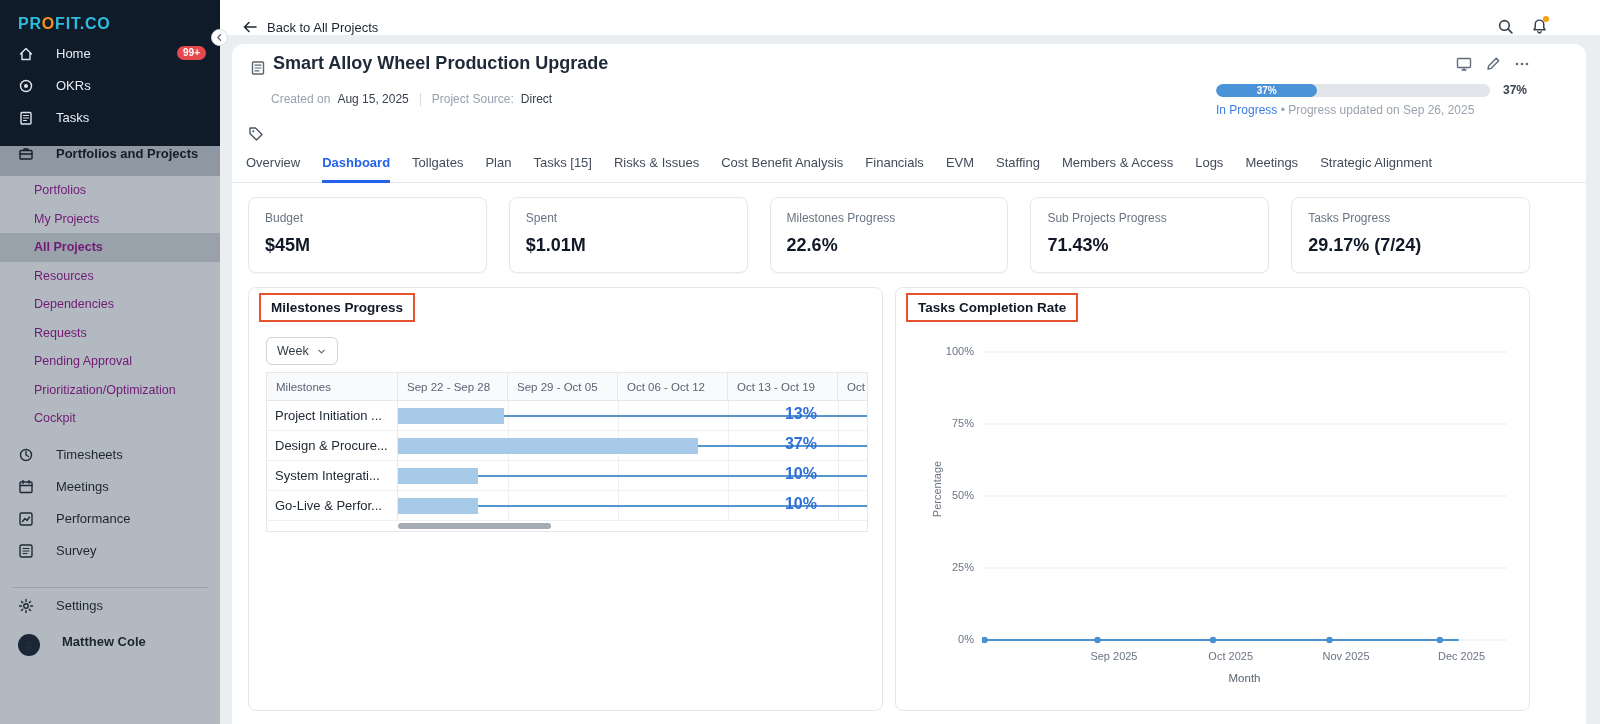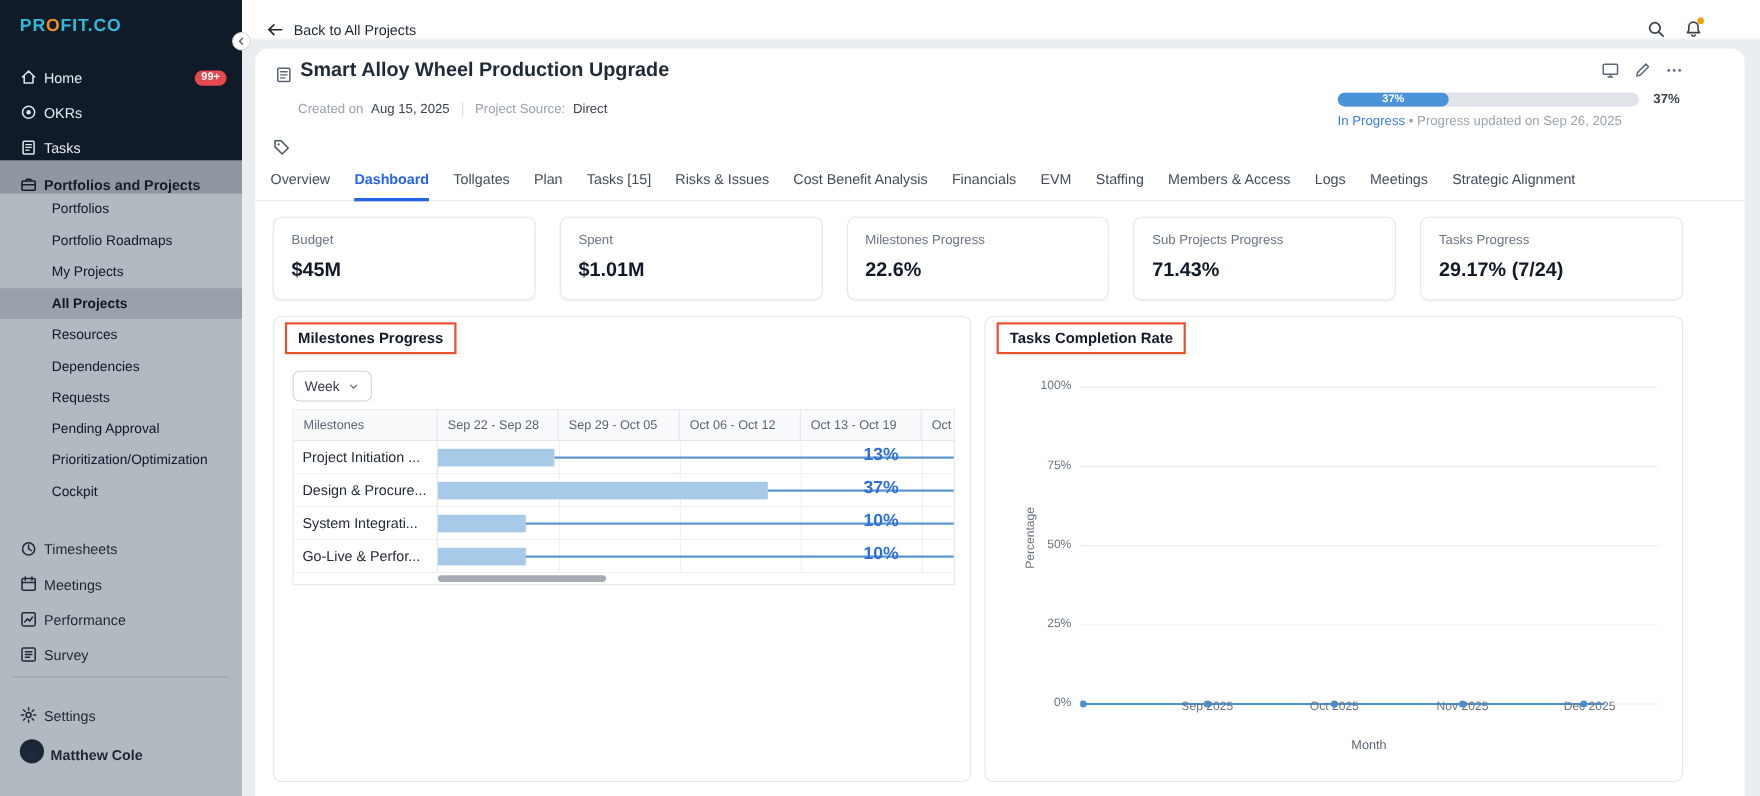--- a/index.html
+++ b/index.html
@@ -5,28 +5,28 @@
   *{box-sizing:border-box;margin:0;padding:0}
   html,body{width:1600px;height:724px;overflow:hidden;background:#ebeef1;
     font-family:"Liberation Sans",sans-serif}
   .app{display:flex;width:1600px;height:724px}
 
   
   .sidebar{width:220px;flex:0 0 220px;height:724px;background:#b3b9c0;display:flex;flex-direction:column;overflow:hidden}
   .sb-dark{background:#101b29;color:#e9edf2;padding-bottom:4px}
   .logo{padding:15px 18px 13px;font-size:16px;font-weight:bold;letter-spacing:.8px}
   .lg-c{color:#2ebcdc}.lg-o{color:#f5901f}
-  .sb-item{display:flex;align-items:flex-end;gap:6px;height:32px;padding:0 14px 0 18px;font-size:13px;cursor:pointer;white-space:nowrap}
+  .sb-item{display:flex;align-items:flex-start;gap:22px;height:32px;padding:0 14px 0 18px;font-size:13px;cursor:pointer;white-space:nowrap}
   .dark-item{color:#e9edf2}
   .dark-item .icon{color:#dfe5ec}
   .badge{margin-left:auto;background:#e5484d;color:#fff;font-size:10px;font-weight:bold;padding:2px 6px;border-radius:9px;line-height:1}
   .sb-gray{flex:1;display:flex;flex-direction:column;color:#1c2631}
   .sb-portfolios{background:#8f98a2;height:30px;font-weight:600;color:#141d28}
   .sb-portfolios .icon{color:#141d28}
-  .sub-item{height:28.5px;display:flex;align-items:center;padding-left:47px;font-size:12.5px;color:#0f172a;cursor:pointer;white-space:nowrap}
+  .sub-item{height:28.5px;display:flex;align-items:center;padding-left:34px;font-size:12.5px;color:#701a75;cursor:pointer;white-space:nowrap}
   .sub-item.selected{background:#99a1ab;font-weight:600}
   #nav-secondary{margin-top:14px}
   .gray-item{color:#1c2631}
   .gray-item .icon{color:#212b38}
   .sb-divider{height:1px;background:#9aa1a9;margin:12px 12px 10px}
   .sb-user{margin-top:4px;font-weight:600}
   .avatar{width:22px;height:22px;border-radius:50%;background:#1b2736;color:#e8ecf1;display:flex;align-items:center;justify-content:center;flex:0 0 22px}
   .avatar .icon{width:12px;height:12px}
 
   
@@ -95,21 +95,21 @@
   .mbar{position:absolute;left:0;top:7px;height:16px;background:#a7cae8}
   .mline{position:absolute;top:14px;height:2px;right:0;background:#5795cd}
   .mpct{position:absolute;right:50px;top:0;font-size:16px;font-weight:600;color:#2e6fd8;line-height:26px}
   .mscroll{position:relative;height:10px;background:#fff}
   .mthumb{position:absolute;left:131px;top:2px;width:153px;height:6px;border-radius:3px;background:#a6acb4;cursor:grab}
 
   
   .ylabel{position:absolute;left:6px;top:195px;transform:rotate(-90deg);transform-origin:center;font-size:11px;color:#6a7483;width:70px;text-align:center}
   .ytick{position:absolute;width:44px;text-align:right;font-size:11px;color:#6a7483}
   #linechart{position:absolute;left:86px;top:60px;width:525px;height:296px}
-  .xtick{position:absolute;top:348px;width:80px;text-align:center;font-size:11px;color:#6a7483;white-space:nowrap}
+  .xtick{position:absolute;top:362px;width:80px;text-align:right;font-size:11px;color:#6a7483;white-space:nowrap}
   .xlabel{position:absolute;left:86px;top:384px;width:525px;text-align:center;font-size:11.5px;color:#5a6474}
 
   .icon{display:inline-flex;width:16px;height:16px;flex:0 0 auto}
   .icon svg{width:100%;height:100%;stroke-linecap:round;stroke-linejoin:round}
 </style>
 </head>
 <body>
 
 <div class="app">
 
@@ -151,21 +151,20 @@
         <span class="icon">
             <svg viewBox="0 0 16 16">
               <rect x="2" y="4.5" width="12" height="8.5" rx="1" fill="none" stroke="currentColor" stroke-width="1.4"></rect>
               <path d="M6 4.5V3h4v1.5M2 8h12" fill="none" stroke="currentColor" stroke-width="1.3"></path>
             </svg>
           </span>
         <span>Portfolios and Projects</span>
       </div>
       <div id="nav-sub">
           <div class="sub-item">Portfolios</div>
-          <div class="sub-item">Portfolio Roadmaps</div>
           <div class="sub-item">My Projects</div>
           <div class="sub-item selected">All Projects</div>
           <div class="sub-item">Resources</div>
           <div class="sub-item">Dependencies</div>
           <div class="sub-item">Requests</div>
           <div class="sub-item">Pending Approval</div>
           <div class="sub-item">Prioritization/Optimization</div>
           <div class="sub-item">Cockpit</div>
         </div>
       <div id="nav-secondary">

